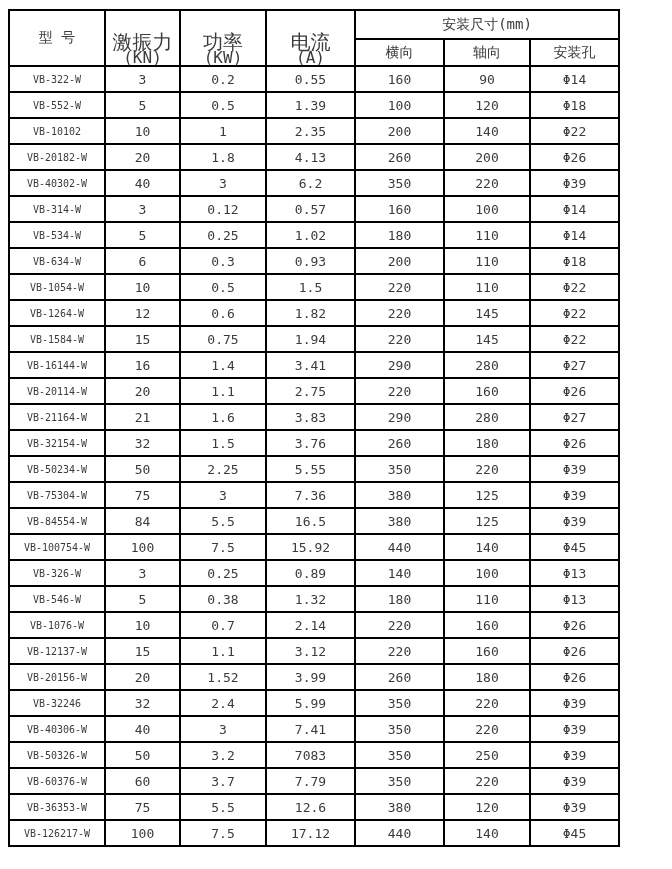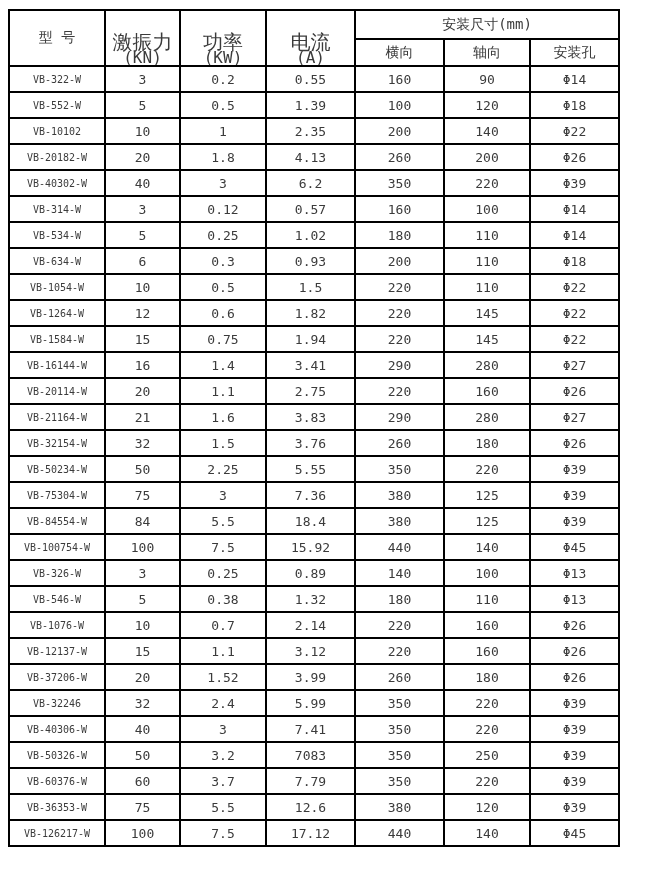--- a/index.html
+++ b/index.html
@@ -232,21 +232,21 @@
           <td>3</td>
           <td>7.36</td>
           <td>380</td>
           <td>125</td>
           <td>Φ39</td>
         </tr>
         <tr>
           <td class="model-cell">VB-84554-W</td>
           <td>84</td>
           <td>5.5</td>
-          <td>18.4</td>
+          <td>16.5</td>
           <td>380</td>
           <td>125</td>
           <td>Φ39</td>
         </tr>
         <tr>
           <td class="model-cell">VB-100754-W</td>
           <td>100</td>
           <td>7.5</td>
           <td>15.92</td>
           <td>440</td>
@@ -283,21 +283,21 @@
         <tr>
           <td class="model-cell">VB-12137-W</td>
           <td>15</td>
           <td>1.1</td>
           <td>3.12</td>
           <td>220</td>
           <td>160</td>
           <td>Φ26</td>
         </tr>
         <tr>
-          <td class="model-cell">VB-37206-W</td>
+          <td class="model-cell">VB-20156-W</td>
           <td>20</td>
           <td>1.52</td>
           <td>3.99</td>
           <td>260</td>
           <td>180</td>
           <td>Φ26</td>
         </tr>
         <tr>
           <td class="model-cell">VB-32246</td>
           <td>32</td>

